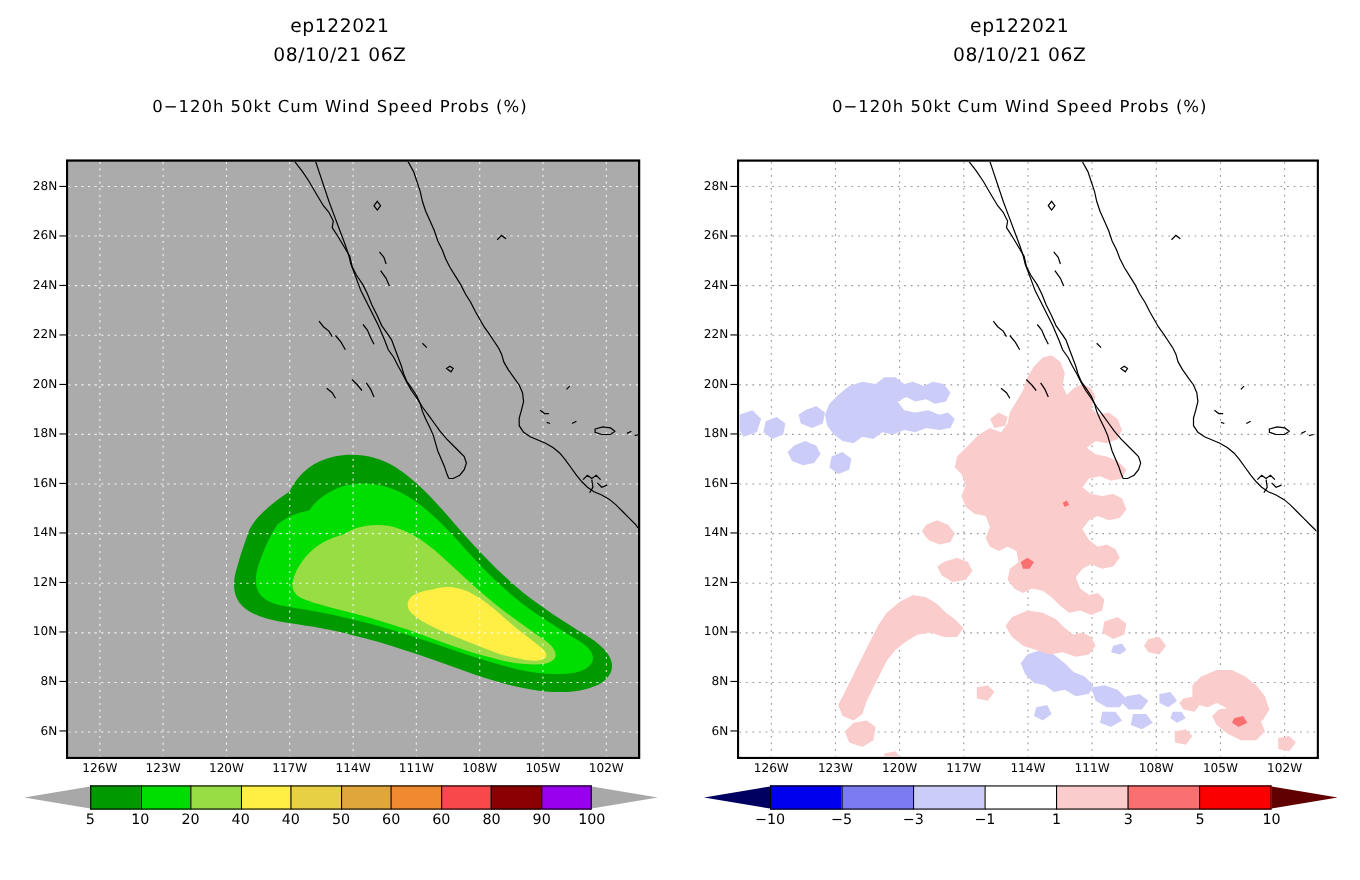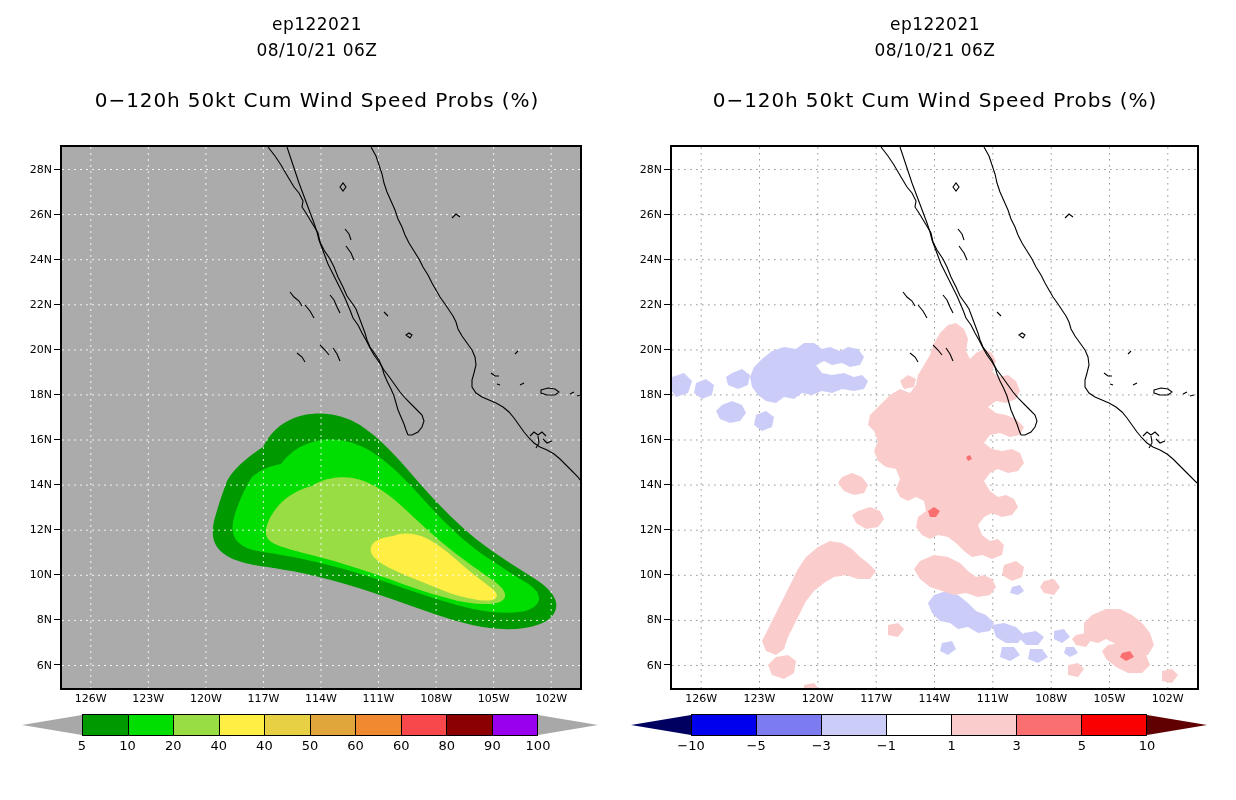--- a/index.html
+++ b/index.html
@@ -25,25 +25,24 @@
     height: 800px;
   }
 
   
   .titleblock {
     position: absolute;
     left: 0;
     width: 100%;
     text-align: center;
     color: #000;
-    padding-left: 8px;
   }
   .t-id      { top: 14px;  font-size: 17px; letter-spacing: .5px; }
   .t-date    { top: 40px;  font-size: 17px; letter-spacing: .5px; }
-  .t-main    { top: 88px;  font-size: 20px; letter-spacing: .9px; }
+  .t-main    { top: 88px;  font-size: 15px; letter-spacing: .9px; }
   .t-sub     { top: 116px; font-size: 17px; letter-spacing: .9px; margin-top: 41px; }
 
   
   .mapframe {
     position: absolute;
     border: 2px solid #000;
     box-sizing: content-box;
     overflow: hidden;
   }
   .map-left  { left: 60px; top: 145px; width: 518px; height: 541px; background: #ababab; }
@@ -62,21 +61,21 @@
   .tick-x { transform: translateX(-50%); }
 
   .tickmark {
     position: absolute;
     background: #000;
   }
 
   
   .cbar-wrap { position: absolute; }
   .cbar-left  { left: 40px;  top: 714px; width: 540px; height: 46px; }
-  .cbar-right { left: 31px;  top: 714px; width: 540px; height: 46px; }
+  .cbar-right { left: 40px;  top: 714px; width: 540px; height: 46px; }
 
   .cbar-row {
     position: absolute;
     left: 0; top: 0;
     height: 22px;
     width: 100%;
     display: flex;
     align-items: stretch;
   }
   .cbar-cell {

